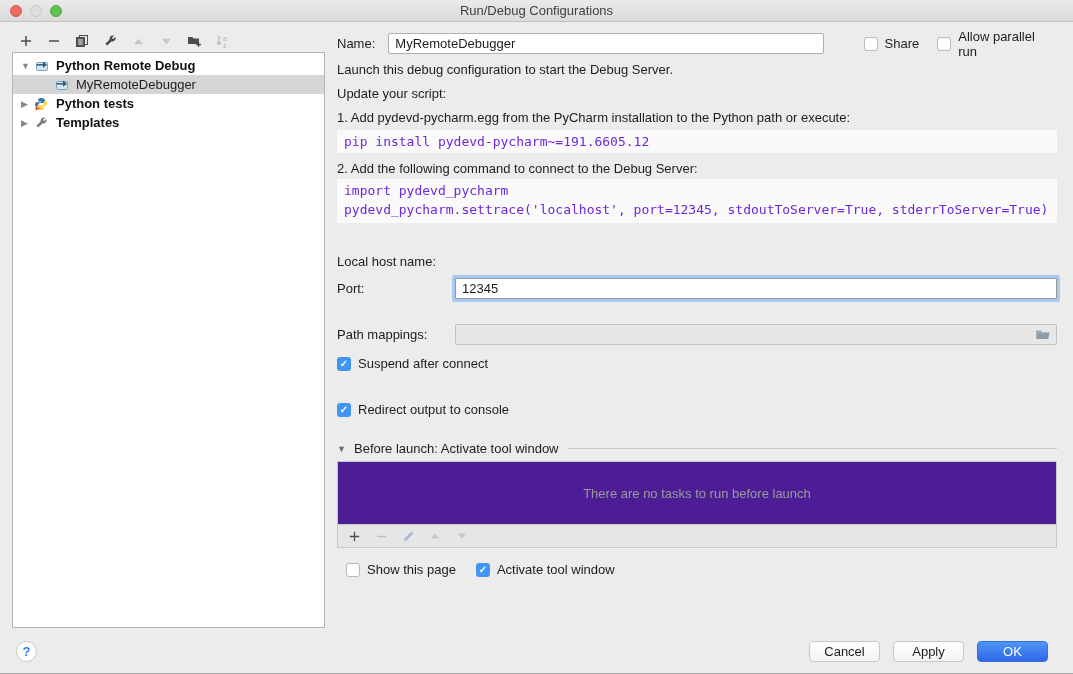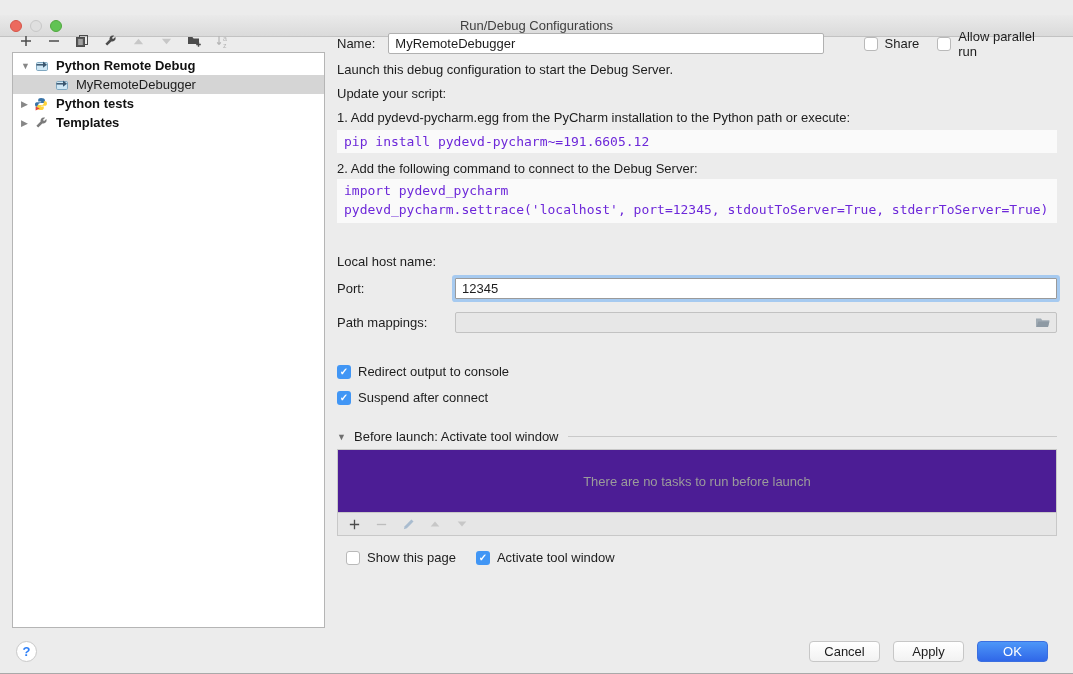--- a/index.html
+++ b/index.html
@@ -4,21 +4,21 @@
 <style>
   * { margin:0; padding:0; box-sizing:border-box; }
   html,body { width:1073px; height:674px; }
   body {
     font-family:"Liberation Sans", sans-serif;
     font-size:13px; color:#1d1d1d;
     background:#ECECEC; position:relative; overflow:hidden;
   }
   
   .titlebar {
-    position:absolute; left:0; top:15px; width:1073px; height:22px;
+    position:absolute; left:0; top:0; width:1073px; height:22px;
     background:linear-gradient(#EAEAEA,#DADADA);
     border-bottom:1px solid #C2C2C2;
   }
   .lights { position:absolute; left:10px; top:5px; display:flex; gap:8px; }
   .light { width:12px; height:12px; border-radius:50%; }
   .light.red   { background:#EC6A5E; border:1px solid #D65549; }
   .light.gray  { background:#DFDFDF; border:1px solid #C8C8C8; }
   .light.green { background:#61C354; border:1px solid #51A83F; }
   .win-title { width:100%; text-align:center; line-height:21px; color:#3f3f3f; }
   
@@ -61,21 +61,21 @@
   .code.one { margin-top:4px; }
   .code.two { margin-top:2px; padding-bottom:4px; }
   .field-row { display:flex; align-items:center; }
   .field-row .lbl { width:118px; flex:none; }
   .grow { flex:1; }
   .row-host { margin-top:31px; }
   .row-port { margin-top:9px; }
   .port-input {
     border:1px solid #9A9A9A; box-shadow:0 0 0 3px #A6CAF0; border-radius:1px;
   }
-  .row-path { margin-top:13px; }
+  .row-path { margin-top:25px; }
   .path-field {
     height:21px; background:#E7E7E7; border:1px solid #C2C2C2; border-radius:2px;
     display:flex; align-items:center; justify-content:flex-end; padding-right:5px;
   }
   .cb-redirect { margin-top:31px; }
   .cb-suspend  { margin-top:11px; }
   
   .bl-header { margin-top:24px; display:flex; align-items:center; }
   .bl-tri { font-size:9px; color:#6f6f6f; width:17px; }
   .bl-rule { flex:1; height:1px; background:#C9C9C9; margin-left:9px; }
@@ -246,27 +246,27 @@
     <div class="path-field grow">
       <span>
         <svg width="16" height="13" viewBox="0 0 16 13">
             <path d="M1 2.5h5l1.2 1.7h7.3L13 11H1z" fill="#A0ABB4"></path>
             <path d="M3.2 5.6h11.3L13 11H1.6z" fill="#8E9AA4"></path>
           </svg>
       </span>
     </div>
   </div>
 
+  <div class="cbrow cb-suspend">
+    <span class="cb on"></span>
+    <span>Suspend after connect</span>
+  </div>
   <div class="cbrow cb-redirect">
     <span class="cb on"></span>
     <span>Redirect output to console</span>
-  </div>
-  <div class="cbrow cb-suspend">
-    <span class="cb on"></span>
-    <span>Suspend after connect</span>
   </div>
 
   <div class="bl-header">
     <span class="bl-tri">▼</span>
     <span>Before launch: Activate tool window</span>
     <div class="bl-rule"></div>
   </div>
 
   <div class="tasks-box">
     <span class="tasks-empty">There are no tasks to run before launch</span>

